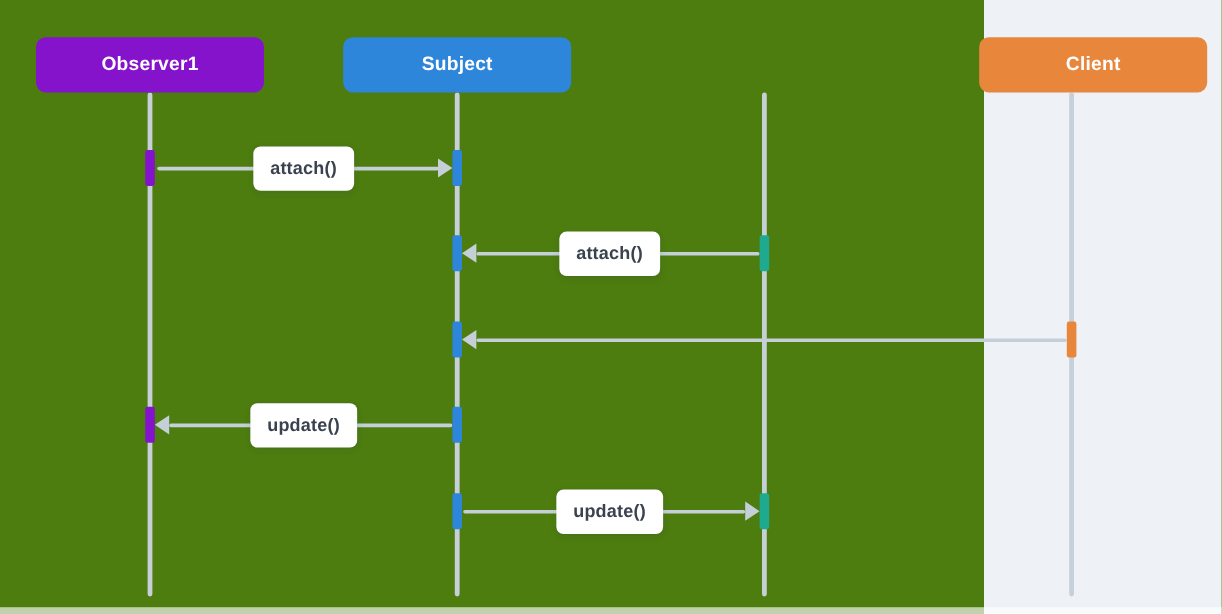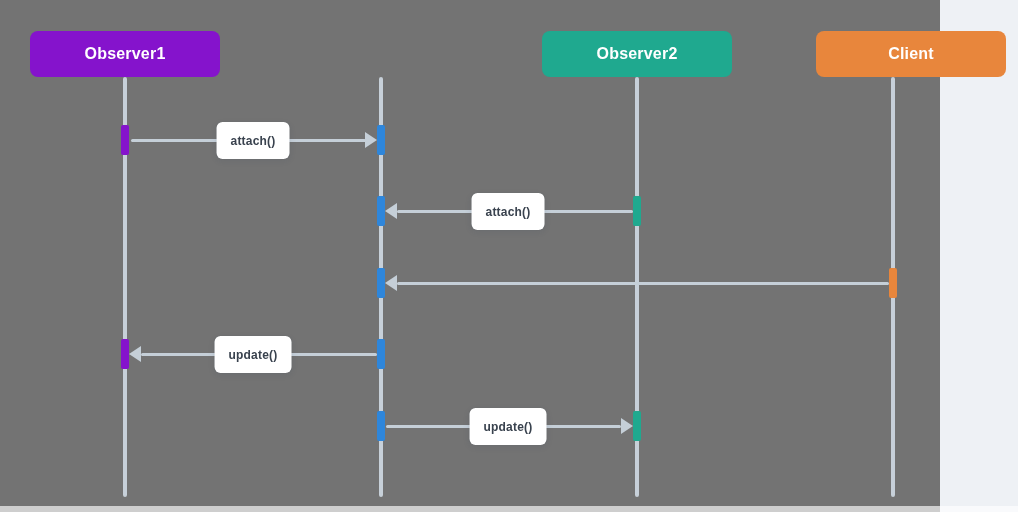--- a/index.html
+++ b/index.html
@@ -1,21 +1,21 @@
 <!DOCTYPE html>
 <html><head>
 <meta charset="utf-8">
 <style>
   html,body{margin:0;padding:0;}
   body{
     width:1018px;height:512px;overflow:hidden;
     font-family:"Liberation Sans",sans-serif;
     background:#eef1f5;
   }
-  .stage{position:relative;width:940px;height:512px;background:#737373;}
+  .stage{position:relative;width:820px;height:512px;background:#4d7c0f;}
 
   .participant-header{
     position:absolute;top:31px;width:190px;height:46px;
     border-radius:8px;
     display:flex;align-items:center;justify-content:center;
     color:#ffffff;font-size:16px;font-weight:700;letter-spacing:.2px;
     z-index:2;
   }
   .lifeline{
     position:absolute;top:77px;width:4px;height:420px;
@@ -29,21 +29,21 @@
     border-top:8px solid transparent;border-bottom:8px solid transparent;
   }
   .arrowhead.right{border-left:12px solid #c5cfd8;}
   .arrowhead.left{border-right:12px solid #c5cfd8;}
   .msg-label{
     position:absolute;height:37px;transform:translateX(-50%);
     background:#ffffff;border-radius:6px;
     box-shadow:0 2px 6px rgba(40,60,90,.10),0 0 1px rgba(40,60,90,.08);
     display:flex;align-items:center;justify-content:center;
     padding:0 14px;white-space:nowrap;
-    color:#39424e;font-size:12px;font-weight:600;letter-spacing:.2px;
+    color:#39424e;font-size:15px;font-weight:600;letter-spacing:.2px;
     z-index:3;
   }
   .activation{
     position:absolute;width:8px;height:30px;border-radius:2px;z-index:4;
   }
   .bottom-strip{
     position:absolute;left:0;bottom:0;width:1018px;height:6px;
     background:rgba(255,255,255,.65);z-index:5;
   }
 
@@ -52,22 +52,22 @@
   .lx1{left:123px}.lx2{left:379px}.lx3{left:635px}.lx4{left:891px}
 </style>
 </head>
 <body>
 
 <div class="stage">
 
   <div class="participant-header hx1" style="background-color: rgb(133, 19, 204);">
     <span>Observer1</span>
   </div>
-  <div class="participant-header hx3" style="background-color: rgb(31, 169, 143);">
-    <span>Observer2</span>
+  <div class="participant-header hx2" style="background-color: rgb(46, 134, 219);">
+    <span>Subject</span>
   </div>
   <div class="participant-header hx4" style="background-color: rgb(232, 134, 60);">
     <span>Client</span>
   </div>
 
   <div class="lifeline lx1"></div>
   <div class="lifeline lx2"></div>
   <div class="lifeline lx3"></div>
   <div class="lifeline lx4"></div>
 

